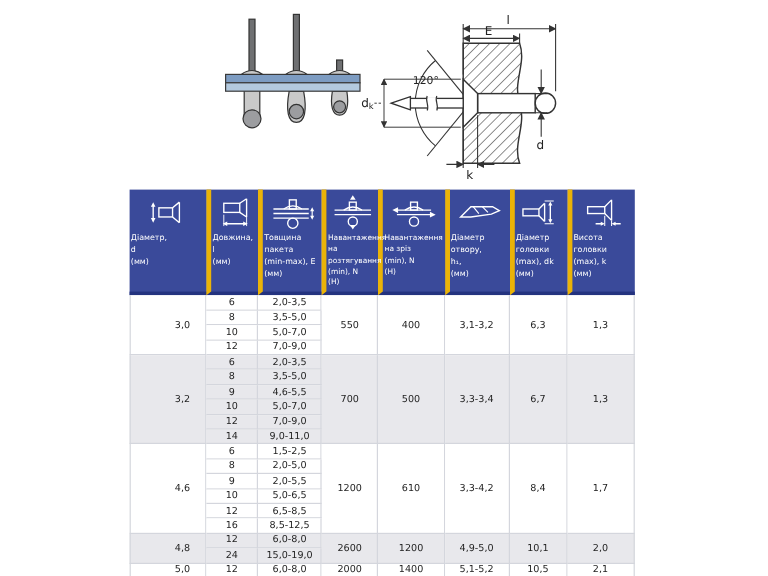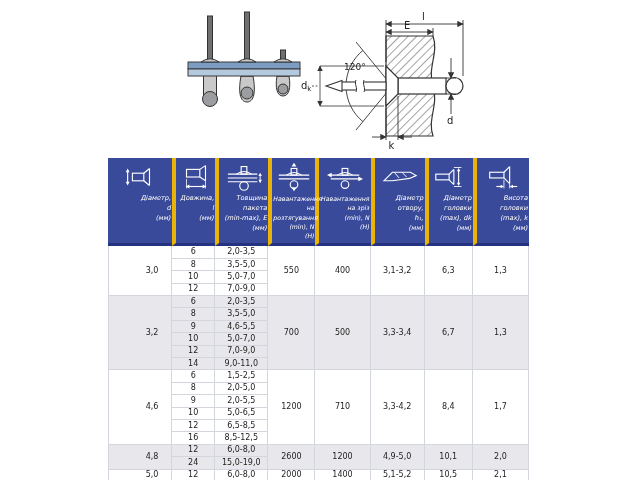--- a/index.html
+++ b/index.html
@@ -15,21 +15,21 @@
   }
   thead th{
     background:#3a4a9a;color:#fff;font-weight:normal;vertical-align:top;
     padding:4px 1px 3px;border-left:4px solid #eab308;border-bottom:3px solid #24337f;
   }
   thead th:first-child{border-left:none;}
   .hicon{display:block;height:32px;text-align:center;}
   .hicon svg{display:inline-block;}
   .hlabel{
     display:block;font-size:6.6px;line-height:1.5;white-space:pre-line;
-    text-align:right;letter-spacing:0;font-style:italic;
+    text-align:left;letter-spacing:0;
   }
   th.narrowtxt .hlabel{font-size:6.2px;}
   tbody tr{height:12.4px;}
   tbody td{
     background:#fff;font-size:8px;line-height:1;text-align:center;vertical-align:middle;
     padding:0;border-right:1px solid #d4d6dd;border-bottom:1px solid #d4d6dd;
   }
   tbody tr.alt td{background:#e8e8ec;}
   tbody td[data-name="cell-diameter"]{border-left:1px solid #d4d6dd;padding-left:24px;}
   svg text{font-family:"DejaVu Sans","Liberation Sans",sans-serif;}
@@ -332,21 +332,21 @@
       </tr>
       <tr data-name="table-row" class="alt">
         <td rowspan="1" data-name="cell-length">14</td>
         <td rowspan="1" data-name="cell-pack-thickness">9,0-11,0</td>
       </tr>
       <tr data-name="table-row">
         <td rowspan="6" data-name="cell-diameter">4,6</td>
         <td rowspan="1" data-name="cell-length">6</td>
         <td rowspan="1" data-name="cell-pack-thickness">1,5-2,5</td>
         <td rowspan="6" data-name="cell-tensile-load">1200</td>
-        <td rowspan="6" data-name="cell-shear-load">710</td>
+        <td rowspan="6" data-name="cell-shear-load">610</td>
         <td rowspan="6" data-name="cell-hole-diameter">3,3-4,2</td>
         <td rowspan="6" data-name="cell-head-diameter">8,4</td>
         <td rowspan="6" data-name="cell-head-height">1,7</td>
       </tr>
       <tr data-name="table-row">
         <td rowspan="1" data-name="cell-length">8</td>
         <td rowspan="1" data-name="cell-pack-thickness">2,0-5,0</td>
       </tr>
       <tr data-name="table-row">
         <td rowspan="1" data-name="cell-length">9</td>

